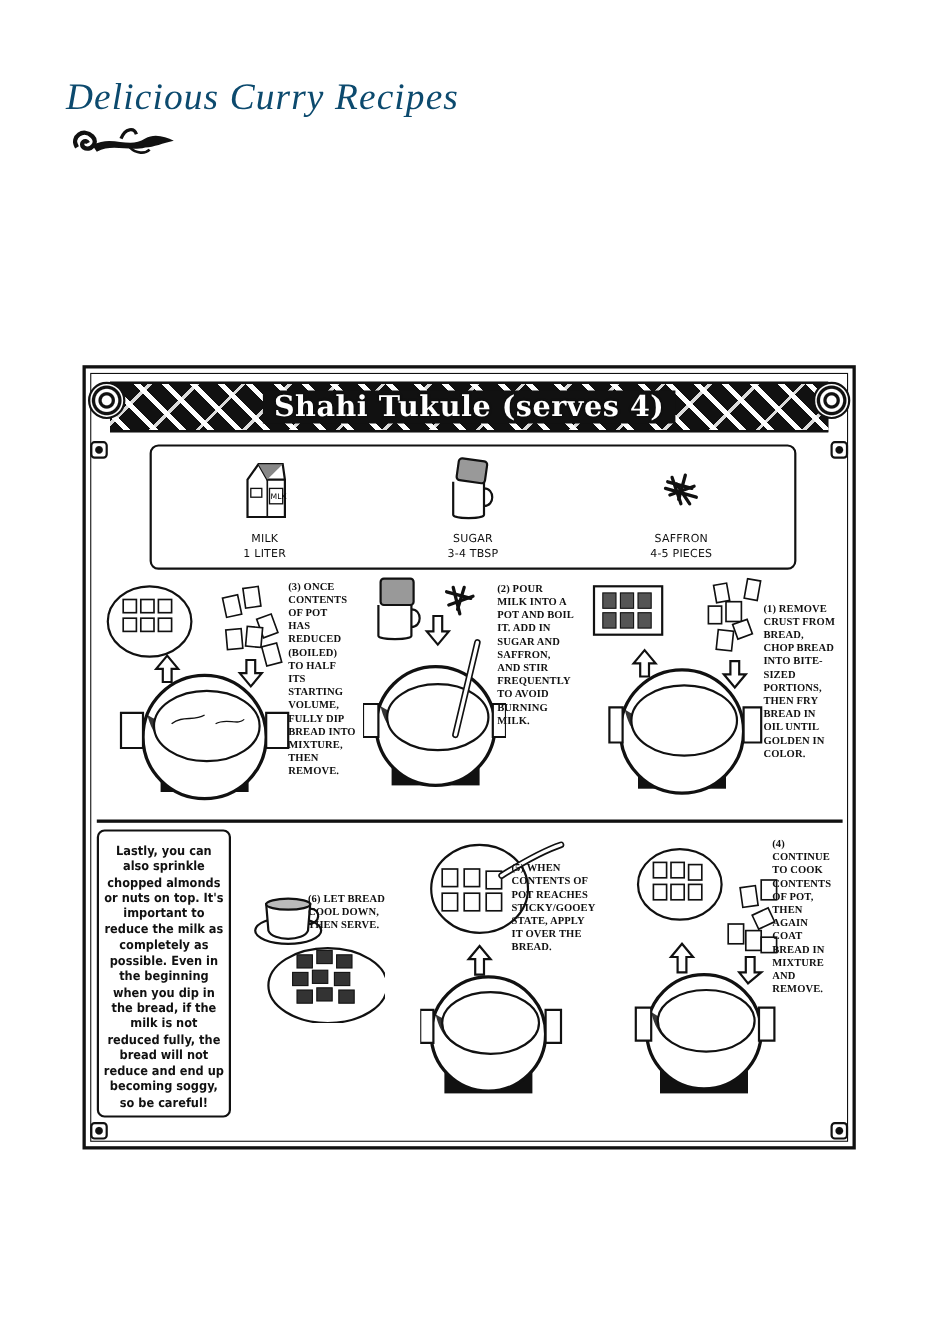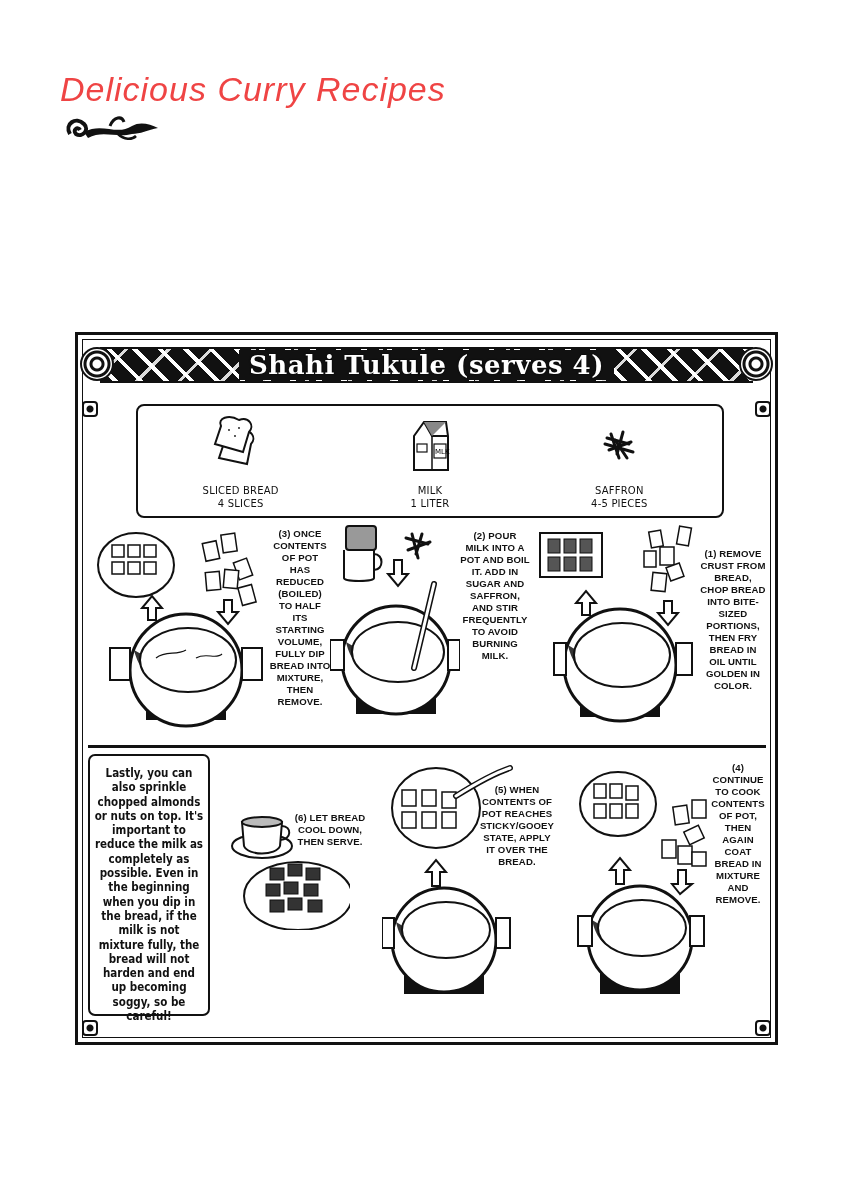--- a/index.html
+++ b/index.html
@@ -1,36 +1,36 @@
 <!DOCTYPE html>
 <html><head>
 <meta charset="utf-8">
 <style>
   * { box-sizing: border-box; margin: 0; padding: 0; }
   html, body { width: 853px; height: 1200px; background: #ffffff; overflow: hidden; }
   body { position: relative; font-family: "Liberation Sans", sans-serif; color: #111; }
 
   .header-title {
     position: absolute; left: 60px; top: 70px;
-    font-family: Liberation Sans, sans-serif; font-style: italic;
-    font-size: 34px; letter-spacing: 1px; color: #ef4444;
+    font-family: Liberation Serif, serif; font-style: italic;
+    font-size: 34px; letter-spacing: 1px; color: #0c4a6e;
   }
   .flourish { position: absolute; left: 62px; top: 112px; width: 100px; height: 34px; }
 
   
   .frame {
     position: absolute; left: 75px; top: 332px; width: 703px; height: 713px;
     border: 3px solid #111;
   }
   .frame-inner {
     position: absolute; left: 4px; top: 4px; right: 4px; bottom: 4px;
     border: 1.5px solid #111;
   }
   .banner {
-    position: absolute; left: 22px; top: 12px; right: 22px; height: 36px;
+    position: absolute; left: 22px; top: 12px; right: 22px; height: 46px;
     background: repeating-linear-gradient(45deg, #111 0 9px, #fff 9px 13px, #111 13px 18px),
                 #111;
     border-top: 2px solid #111; border-bottom: 2px solid #111;
     display: flex; align-items: center; justify-content: center;
     overflow: hidden;
   }
   .banner::before {
     content: ""; position: absolute; inset: 0;
     background: repeating-linear-gradient(-45deg, transparent 0 14px, rgba(255,255,255,0.85) 14px 17px, transparent 17px 30px);
   }
@@ -60,22 +60,22 @@
   .ingredient { width: 110px; display: flex; flex-direction: column; align-items: center; }
   .ing-icon { width: 60px; height: 64px; margin-bottom: 6px; }
   .ing-label, .ing-qty {
     font-family: "DejaVu Sans", sans-serif; font-size: 10px; line-height: 13px;
     text-transform: uppercase; letter-spacing: 0.2px;
   }
 
   .divider { position: absolute; left: 88px; top: 745px; width: 678px; height: 3px; background: #111; }
 
   .step-text {
-    position: absolute; font-family: Liberation Sans, sans-serif; font-weight: bold;
-    font-size: 9.6px; line-height: 12px; text-align: center; text-transform: uppercase;
+    position: absolute; font-family: Liberation Serif, serif; font-weight: bold;
+    font-size: 9.6px; line-height: 12px; text-align: left; text-transform: uppercase;
     letter-spacing: 0.1px; white-space: pre-line;
   }
 
   .note-box {
     position: absolute; left: 88px; top: 754px; width: 122px; height: 262px;
     border: 2px solid #111; border-radius: 7px;
     padding: 10px 4px; text-align: center;
     font-family: "DejaVu Sans Condensed", "DejaVu Sans", sans-serif; font-size: 11.5px; line-height: 14.3px;
     font-weight: bold;
   }
@@ -102,41 +102,39 @@
   <div class="corner-orn" style="right:2px; top:12px;"></div>
   <div class="corner-small" style="left:4px; top:66px;"></div>
   <div class="corner-small" style="right:4px; top:66px;"></div>
   <div class="corner-small" style="left:4px; bottom:6px;"></div>
   <div class="corner-small" style="right:4px; bottom:6px;"></div>
 </div>
 
 <div class="ingredients">
   <div class="ingredient">
     <svg class="ing-icon" viewBox="0 0 60 64">
-      <path d="M8 44 L14 26 C10 18 20 12 30 18 C40 14 46 24 40 30 L36 50 Z" fill="#fff" stroke="#111" stroke-width="2"></path>
-      <path d="M4 30 L10 12 C6 4 18 0 28 6 C38 2 44 12 38 18 L32 38 Z" fill="#fff" stroke="#111" stroke-width="2"></path>
-      <circle cx="18" cy="16" r="0.9" fill="#111"></circle>
-        <circle cx="24" cy="22" r="0.9" fill="#111"></circle>
-        <circle cx="28" cy="14" r="0.9" fill="#111"></circle>
-    </svg>
-    <div class="ing-label">Sliced Bread</div>
-    <div class="ing-qty">4 Slices</div>
-  </div>
-  <div class="ingredient">
-    <svg class="ing-icon" viewBox="0 0 60 64">
       <path d="M14 22 L24 8 L46 8 L48 22 L48 56 L14 56 Z" fill="#fff" stroke="#111" stroke-width="2"></path>
       <path d="M24 8 L32 22 L48 22" fill="none" stroke="#111" stroke-width="2"></path>
       <path d="M32 22 L32 56" stroke="#111" stroke-width="1.5"></path>
       <rect x="34" y="30" width="12" height="14" fill="#fff" stroke="#111" stroke-width="1.2"></rect>
       <text x="35" y="40" font-size="7" font-family="DejaVu Sans, sans-serif">MLK</text>
       <rect x="17" y="30" width="10" height="8" fill="none" stroke="#111" stroke-width="1.2"></rect>
       <path d="M24 8 L32 22 L46 8 Z" fill="#888"></path>
     </svg>
     <div class="ing-label">Milk</div>
     <div class="ing-qty">1 Liter</div>
+  </div>
+  <div class="ingredient">
+    <svg class="ing-icon" viewBox="0 0 60 64">
+      <path d="M12 24 L12 54 C12 58 40 58 40 54 L40 24" fill="#fff" stroke="#111" stroke-width="2"></path>
+      <path d="M40 30 C50 30 50 46 40 46" fill="none" stroke="#111" stroke-width="2"></path>
+      <rect x="16" y="4" width="26" height="20" rx="3" transform="rotate(8 29 14)" fill="#999" stroke="#111" stroke-width="2"></rect>
+    </svg>
+    <div class="ing-label">Sugar</div>
+    <div class="ing-qty">3-4 TBSP</div>
   </div>
   <div class="ingredient">
     <svg class="ing-icon" viewBox="0 0 60 64">
       <g stroke="#111" stroke-width="3" stroke-linecap="round">
         <path d="M18 24 L40 30"></path>
           <path d="M20 36 L42 28"></path>
           <path d="M22 20 L30 44"></path>
         <path d="M34 18 L28 40"></path>
           <path d="M16 30 L44 38"></path>
           <path d="M26 26 L38 44"></path>
@@ -259,21 +257,21 @@
 sized
 portions,
 then fry
 bread in
 oil until
 golden in
 color.</div>
 
 <div class="divider"></div>
 
-<div class="note-box">Lastly, you can also sprinkle chopped almonds or nuts on top. It's important to reduce the milk as completely as possible.  Even in the beginning when you dip in the bread, if the milk is not mixture fully, the bread will not harden and end up becoming soggy, so be careful!</div>
+<div class="note-box">Lastly, you can also sprinkle chopped almonds or nuts on top. It's important to reduce the milk as completely as possible.  Even in the beginning when you dip in the bread, if the milk is not reduced fully, the bread will not reduce and end up becoming soggy, so be careful!</div>
 
 <svg class="illus" style="left:230px; top:810px;" width="120" height="120" viewBox="0 0 120 120">
   <ellipse cx="32" cy="36" rx="30" ry="12" fill="#fff" stroke="#111" stroke-width="2"></ellipse>
   <path d="M12 12 L14 36 C18 46 46 46 50 36 L52 12 Z" fill="#fff" stroke="#111" stroke-width="2"></path>
   <ellipse cx="32" cy="12" rx="20" ry="5" fill="#bbb" stroke="#111" stroke-width="2"></ellipse>
   <path d="M52 16 C62 16 62 30 50 30" fill="none" stroke="#111" stroke-width="2"></path>
   <ellipse cx="68" cy="86" rx="54" ry="34" fill="#fff" stroke="#111" stroke-width="2"></ellipse>
   <g fill="#333" stroke="#111" stroke-width="1">
       <rect x="40" y="58" width="14" height="12"></rect>
       <rect x="58" y="54" width="14" height="12"></rect>

